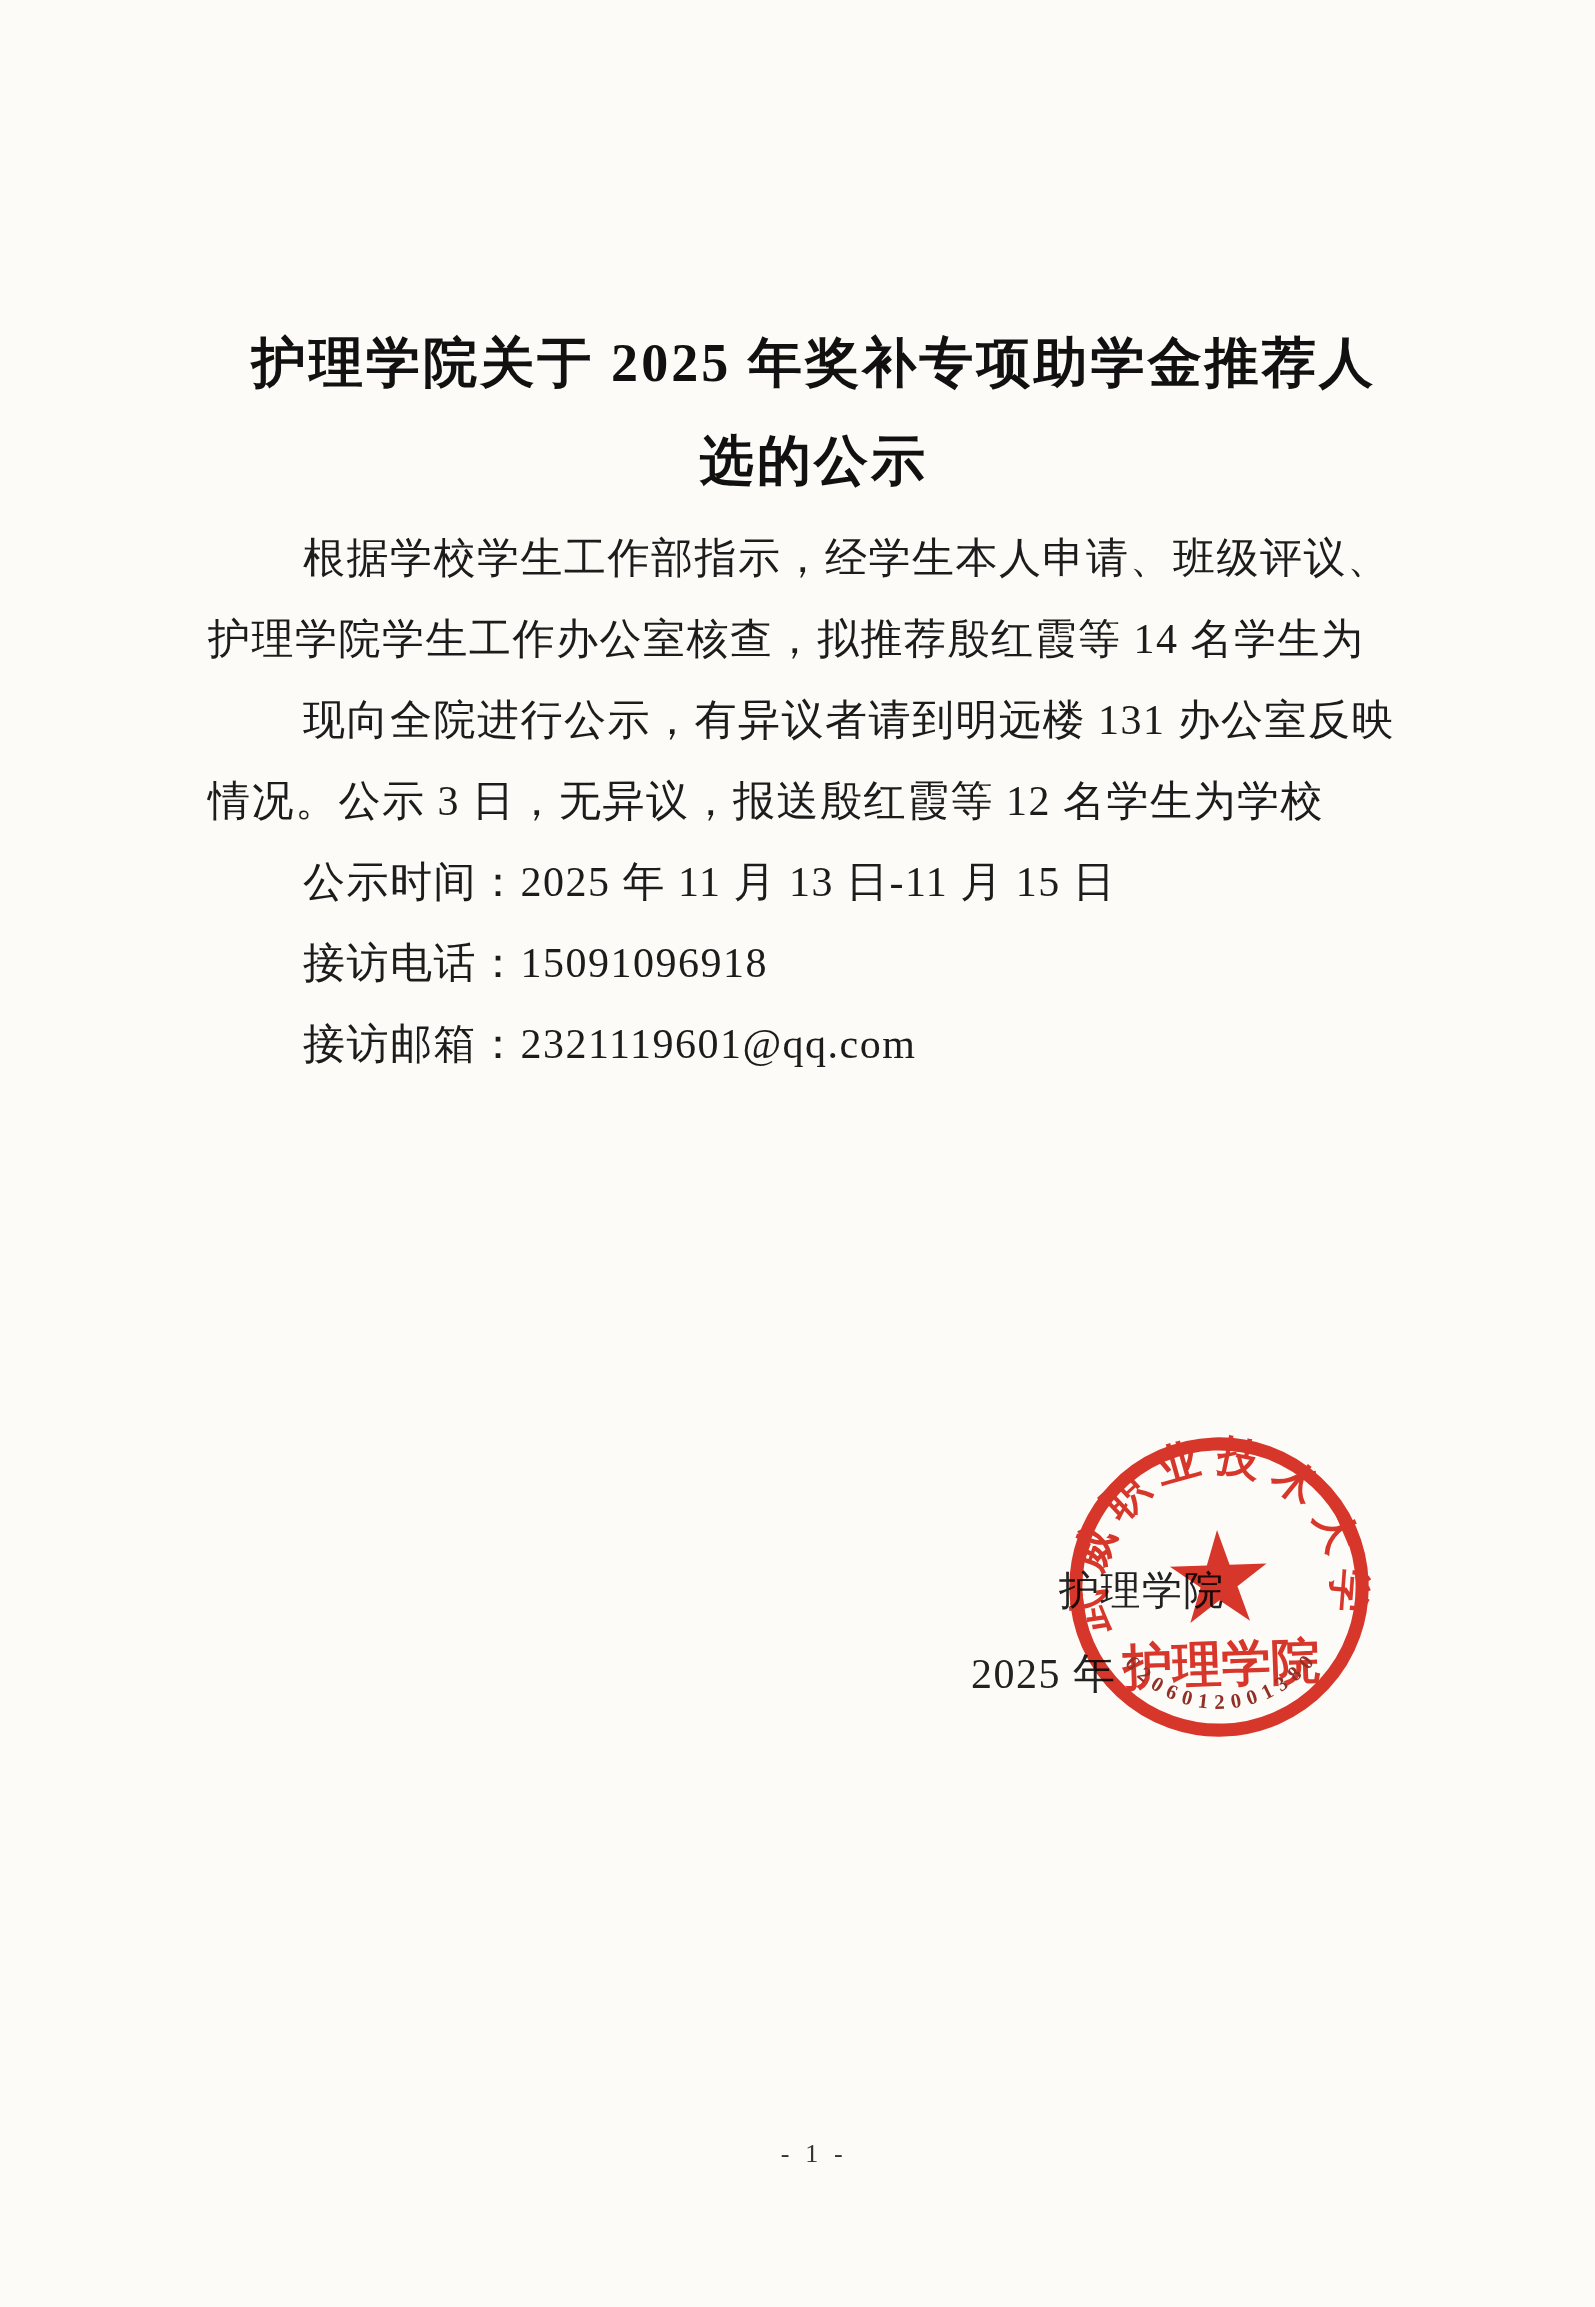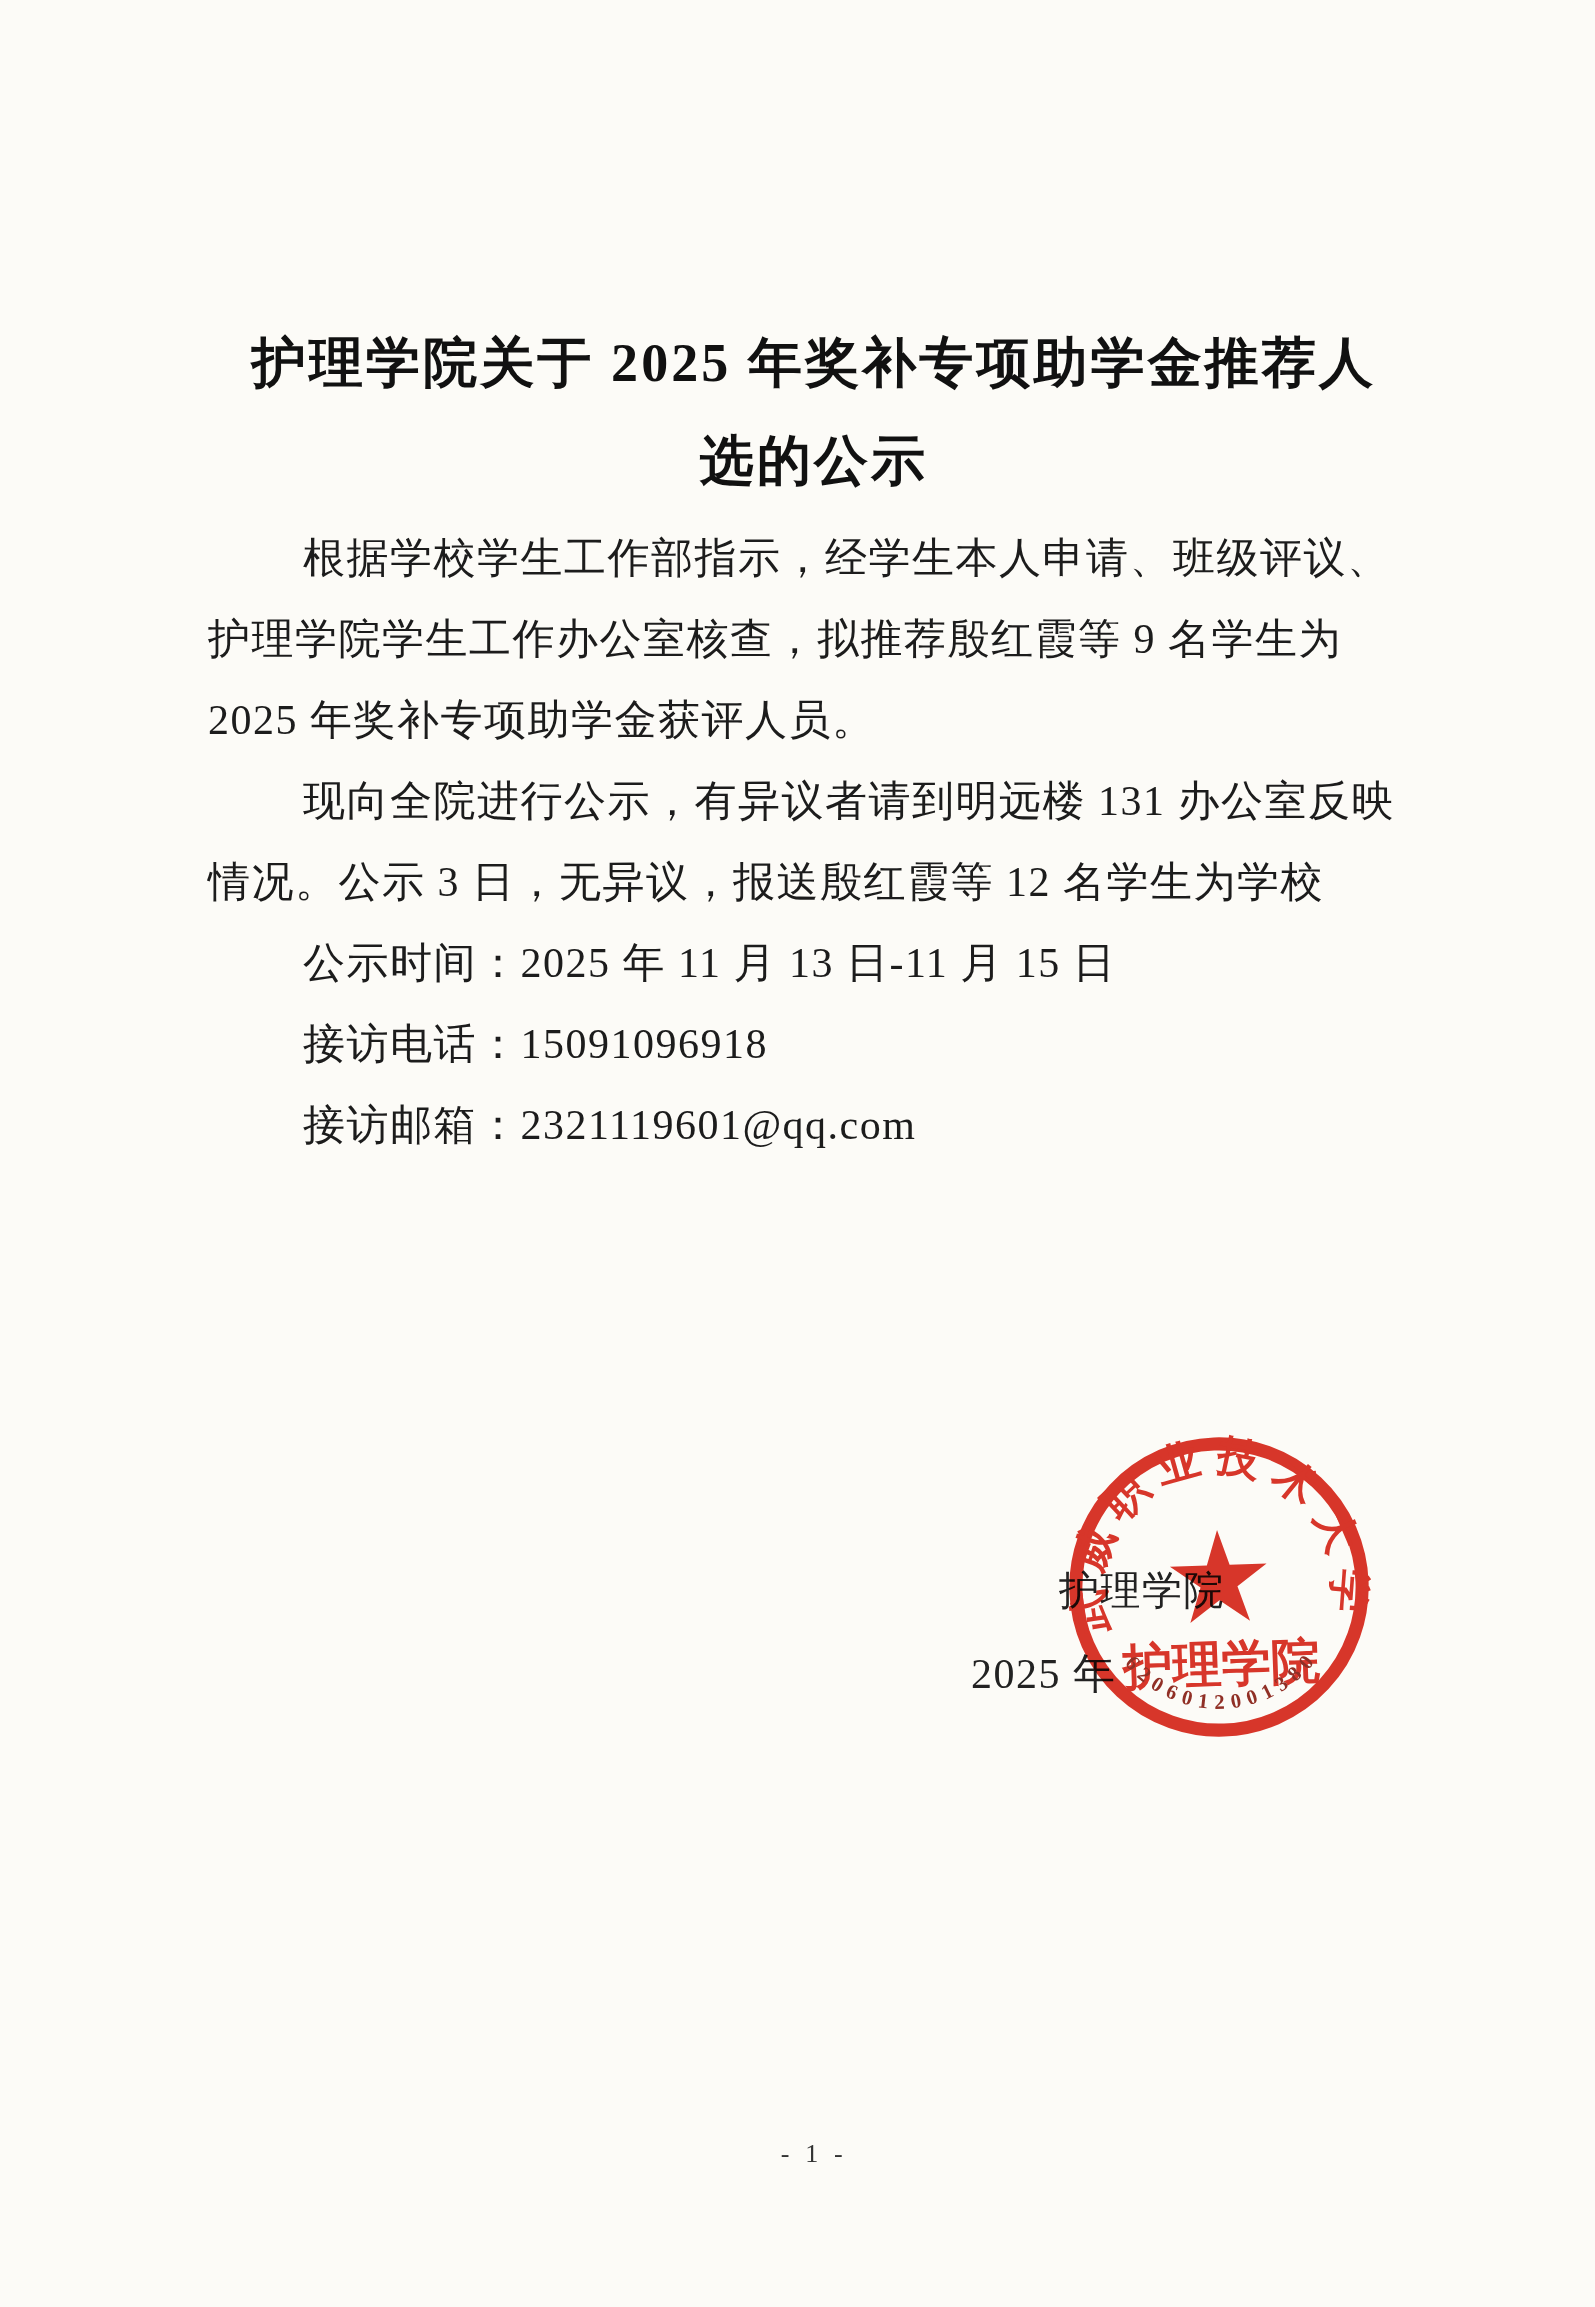--- a/index.html
+++ b/index.html
@@ -60,22 +60,21 @@
 
 <div class="page">
 
   <div class="title">
     <div>护理学院关于 2025 年奖补专项助学金推荐人</div>
     <div>选的公示</div>
   </div>
 
   <div class="body-block">
     <div class="ln ind">根据学校学生工作部指示，经学生本人申请、班级评议、</div>
-    <div class="ln">护理学院学生工作办公室核查，拟推荐殷红霞等 9 名学生为</div>
-    <div class="ln">2025 年奖补专项助学金获评人员。</div>
+    <div class="ln">护理学院学生工作办公室核查，拟推荐殷红霞等 14 名学生为</div>
     <div class="ln ind">现向全院进行公示，有异议者请到明远楼 131 办公室反映</div>
     <div class="ln">情况。公示 3 日，无异议，报送殷红霞等 12 名学生为学校</div>
     <div class="ln ind">公示时间：2025 年 11 月 13 日-11 月 15 日</div>
     <div class="ln ind">接访电话：15091096918</div>
     <div class="ln ind">接访邮箱：2321119601@qq.com</div>
   </div>
 
   <div class="signature-name">护理学院</div>
   <div class="signature-date">2025 年</div>
 

